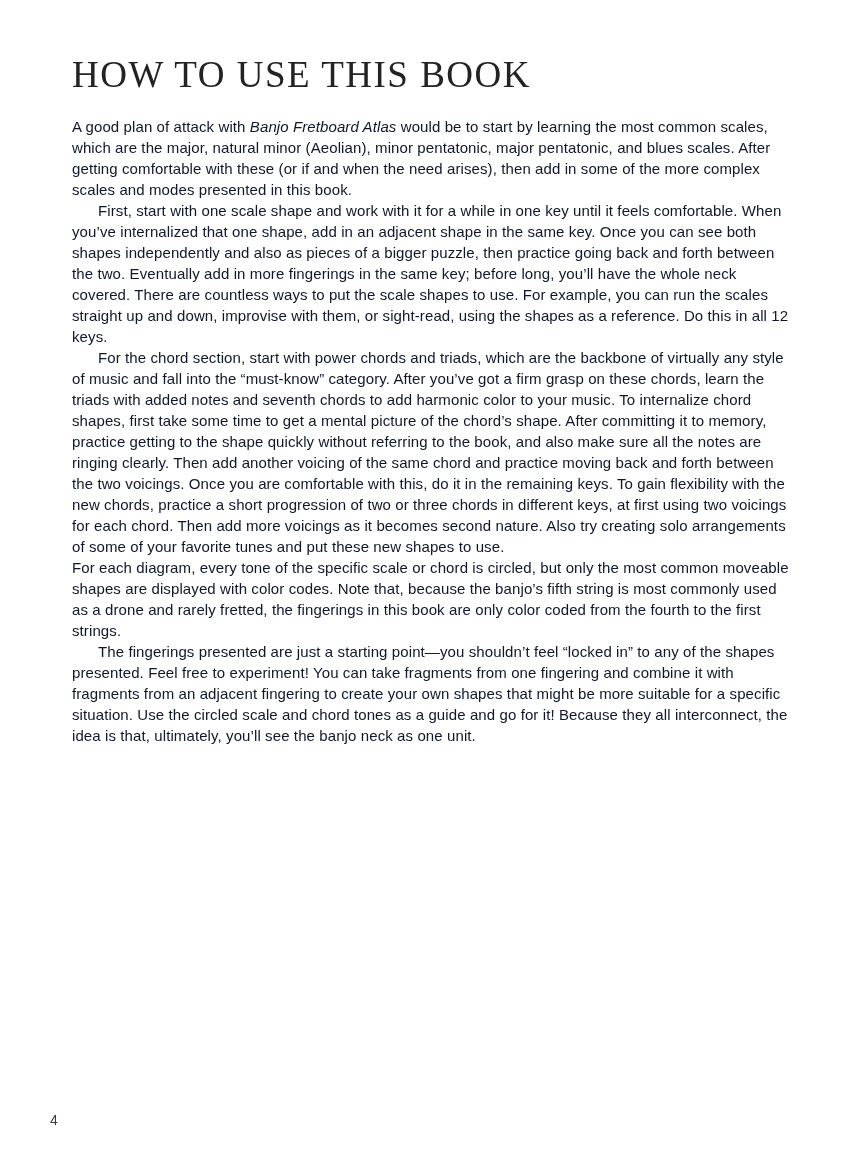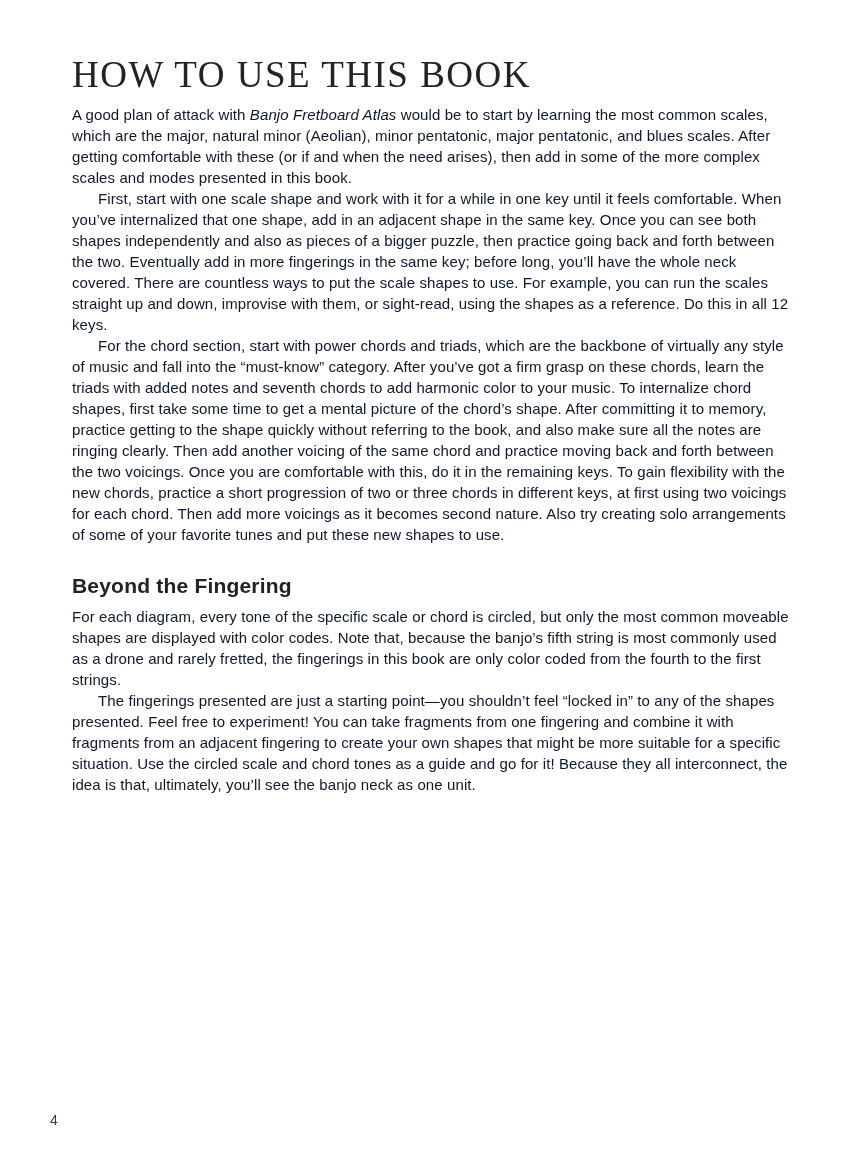--- a/index.html
+++ b/index.html
@@ -20,21 +20,21 @@
     left: 72px;
     top: 56px;
     width: 722px;
   }
   h1.page-title {
     font-family: "Liberation Serif", "DejaVu Serif", serif;
     font-size: 37px;
     font-weight: 500;
     letter-spacing: 1.5px;
     color: #232323;
-    margin: 0 0 9px 0;
+    margin: 0 0 21px 0;
     line-height: 1.05;
     white-space: nowrap;
   }
   p.body-text {
     font-size: 15px;
     line-height: 21px;
     color: #0f172a;
     margin: 0;
     text-align: left;
     letter-spacing: 0.1px;
@@ -70,21 +70,20 @@
   <div class="content">
 
     <h1 class="page-title">HOW TO USE THIS BOOK</h1>
 
     <p class="body-text"><span>A good plan of attack with </span><em>Banjo Fretboard Atlas</em><span> would be to start by learning the most common scales, which are the major, natural minor (Aeolian), minor pentatonic, major pentatonic, and blues scales. After getting comfortable with these (or if and when the need arises), then add in some of the more complex scales and modes presented in this book.</span></p>
 
     <p class="body-text indent">First, start with one scale shape and work with it for a while in one key until it feels comfortable. When you’ve internalized that one shape, add in an adjacent shape in the same key. Once you can see both shapes independently and also as pieces of a bigger puzzle, then practice going back and forth between the two. Eventually add in more fingerings in the same key; before long, you’ll have the whole neck covered. There are countless ways to put the scale shapes to use. For example, you can run the scales straight up and down, improvise with them, or sight-read, using the shapes as a reference. Do this in all 12 keys.</p>
 
     <p class="body-text indent">For the chord section, start with power chords and triads, which are the backbone of virtually any style of music and fall into the “must-know” category. After you’ve got a firm grasp on these chords, learn the triads with added notes and seventh chords to add harmonic color to your music. To internalize chord shapes, first take some time to get a mental picture of the chord’s shape. After committing it to memory, practice getting to the shape quickly without referring to the book, and also make sure all the notes are ringing clearly. Then add another voicing of the same chord and practice moving back and forth between the two voicings. Once you are comfortable with this, do it in the remaining keys. To gain flexibility with the new chords, practice a short progression of two or three chords in different keys, at first using two voicings for each chord. Then add more voicings as it becomes second nature. Also try creating solo arrangements of some of your favorite tunes and put these new shapes to use.</p>
 
-    <h2 class="section-heading">Beyond the Fingering</h2>
 
     <p class="body-text">For each diagram, every tone of the specific scale or chord is circled, but only the most common moveable shapes are displayed with color codes. Note that, because the banjo’s fifth string is most commonly used as a drone and rarely fretted, the fingerings in this book are only color coded from the fourth to the first strings.</p>
 
     <p class="body-text indent">The fingerings presented are just a starting point—you shouldn’t feel “locked in” to any of the shapes presented. Feel free to experiment! You can take fragments from one fingering and combine it with fragments from an adjacent fingering to create your own shapes that might be more suitable for a specific situation. Use the circled scale and chord tones as a guide and go for it! Because they all interconnect, the idea is that, ultimately, you’ll see the banjo neck as one unit.</p>
 
   </div>
 
   <div class="page-number">4</div>
 </div>
 

